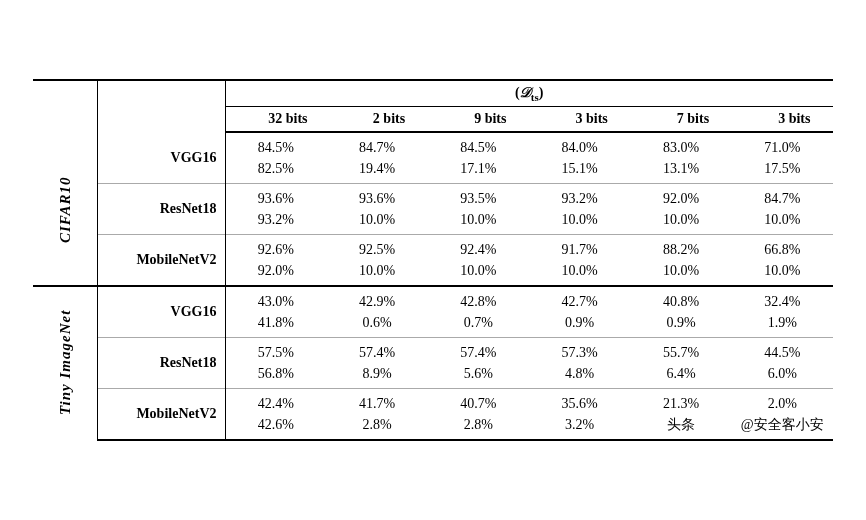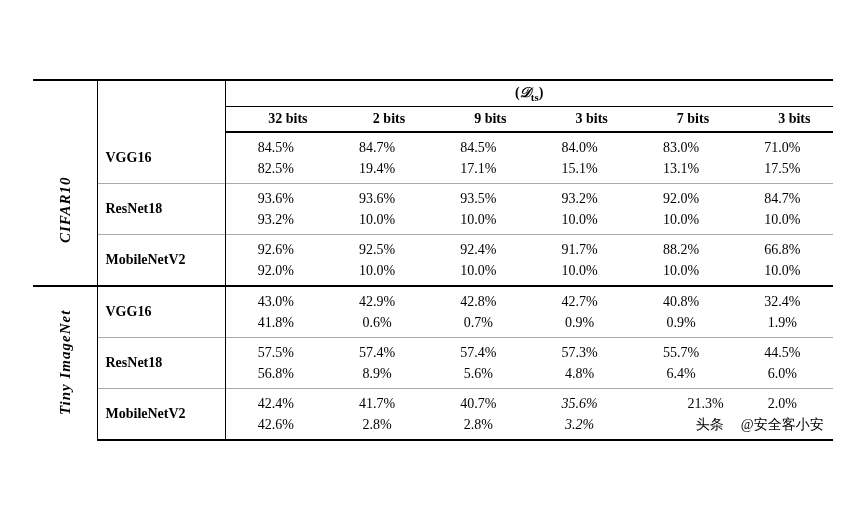--- a/index.html
+++ b/index.html
@@ -58,21 +58,21 @@
       transform: rotate(180deg);
       font-weight: bold;
       font-style: italic;
       font-size: 15px;
       letter-spacing: 1px;
       text-align: center;
       vertical-align: middle;
     }
     .network-cell {
       font-weight: bold;
-      text-align: left;
+      text-align: right;
     }
     .data-cell {
       font-size: 14px;
       line-height: 1.5;
       text-align: center;
     }
     .colspan-header {
       border-bottom: 1px solid #000;
     }
   </style>
@@ -145,19 +145,19 @@
           <td class="data-cell col-bits" style="border-top: 1px solid rgb(170, 170, 170);">57.4%<br>5.6%</td>
           <td class="data-cell col-bits" style="border-top: 1px solid rgb(170, 170, 170);">57.3%<br>4.8%</td>
           <td class="data-cell col-bits" style="border-top: 1px solid rgb(170, 170, 170);">55.7%<br>6.4%</td>
           <td class="data-cell col-bits" style="border-top: 1px solid rgb(170, 170, 170);">44.5%<br>6.0%</td>
         </tr>
         <tr class="last-row">
           <td class="col-network network-cell" style="border-top: 1px solid rgb(170, 170, 170);">MobileNetV2</td>
           <td class="data-cell col-bits" style="border-top: 1px solid rgb(170, 170, 170);">42.4%<br>42.6%</td>
           <td class="data-cell col-bits" style="border-top: 1px solid rgb(170, 170, 170);">41.7%<br>2.8%</td>
           <td class="data-cell col-bits" style="border-top: 1px solid rgb(170, 170, 170);">40.7%<br>2.8%</td>
-          <td class="data-cell col-bits" style="border-top: 1px solid rgb(170, 170, 170); font-style: italic;">35.6%<br>3.2%</td>
-          <td class="data-cell col-bits" style="border-top: 1px solid rgb(170, 170, 170); text-align: right;">21.3%<br>头条</td>
+          <td class="data-cell col-bits" style="border-top: 1px solid rgb(170, 170, 170);">35.6%<br>3.2%</td>
+          <td class="data-cell col-bits" style="border-top: 1px solid rgb(170, 170, 170);">21.3%<br>头条</td>
           <td class="data-cell col-bits" style="border-top: 1px solid rgb(170, 170, 170);">2.0%<br>@安全客小安</td>
         </tr>
       </tbody>
   </table>
 </div>
 
 </body></html>

